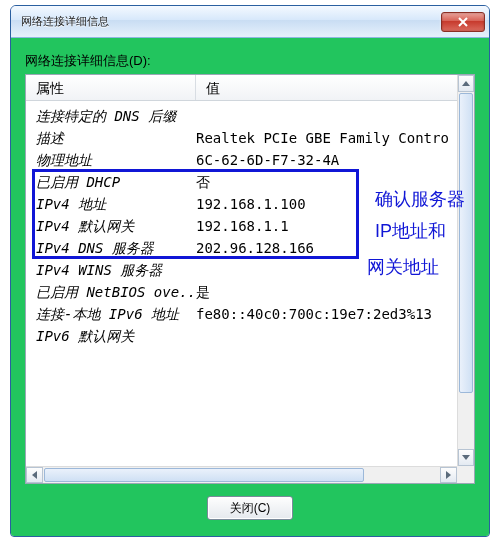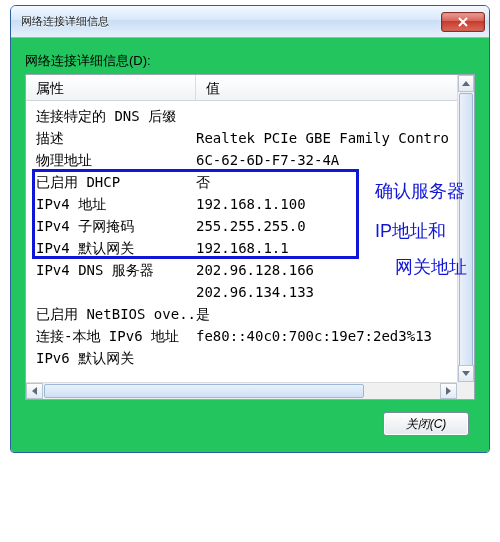--- a/index.html
+++ b/index.html
@@ -64,21 +64,21 @@
     color: #000;
   }
 
   .listwrap {
     position: relative;
   }
 
   .listview {
     background: #fff;
     border: 1px solid #9aa7b5;
-    height: 326px;
+    height: 410px;
     position: relative;
     overflow: hidden;
   }
 
   .columns {
     display: flex;
     height: 26px;
     background: linear-gradient(to bottom, #ffffff, #f1f3f6);
     border-bottom: 1px solid #d0d6dc;
   }
@@ -93,21 +93,21 @@
 
   .rows {
     font-family: "SimSun", "MS Gothic", monospace;
     font-size: 14px;
     color: #000;
     padding: 4px 0 0 0;
     line-height: 22px;
     position: relative;
   }
   .row { display:flex; white-space: nowrap; }
-  .row .p { width: 170px; padding-left: 10px; overflow:hidden; text-overflow: clip; }
+  .row .p { width: 170px; padding-left: 10px; overflow:hidden; text-overflow: clip; font-style: italic; }
   .row .v { flex: 1; overflow:hidden; text-overflow: clip; }
 
   .highlight-box {
     position: absolute;
     border: 3px solid #1016d6;
     pointer-events: none;
   }
 
   .annotation {
     position: absolute;
@@ -155,23 +155,22 @@
     border:1px solid #9cb8d9; border-radius:2px;
   }
   .corner {
     position:absolute; right:0; bottom:0; width:17px; height:17px;
     background:#f0f0f0;
   }
 
   .arrow { width:0;height:0; }
 
   .footer {
-    display:flex; justify-content:flex-end;
+    display:flex; justify-content:center;
     padding: 12px 6px 6px 6px;
-    font-style: italic;
   }
   .btn-close {
     min-width: 86px;
     height: 24px;
     padding: 0 12px;
     background: linear-gradient(to bottom,#fefefe,#e5e9ee);
     border: 1px solid #7a8a9a;
     border-radius: 3px;
     font-size: 12px;
     color:#000;
@@ -221,36 +220,29 @@
             </div>
             <div class="row">
               <div class="p">已启用 DHCP</div>
               <div class="v">否</div>
             </div>
             <div class="row">
               <div class="p">IPv4 地址</div>
               <div class="v">192.168.1.100</div>
             </div>
             <div class="row">
-              <div class="p">IPv4 子网掩码</div>
-              <div class="v">255.255.255.0</div>
-            </div>
-            <div class="row">
               <div class="p">IPv4 默认网关</div>
               <div class="v">192.168.1.1</div>
             </div>
             <div class="row">
               <div class="p">IPv4 DNS 服务器</div>
               <div class="v">202.96.128.166</div>
             </div>
             <div class="row">
-              <div class="p"></div>
-              <div class="v">202.96.134.133</div>
-            </div>
-            <div class="row">
+              <div class="p">IPv4 WINS 服务器</div>
               <div class="v"></div>
             </div>
             <div class="row">
               <div class="p">已启用 NetBIOS ove...</div>
               <div class="v">是</div>
             </div>
             <div class="row">
               <div class="p">连接-本地 IPv6 地址</div>
               <div class="v">fe80::40c0:700c:19e7:2ed3%13</div>
             </div>
@@ -278,23 +270,23 @@
             <div class="arrow" style="border-top:4px solid transparent;border-bottom:4px solid transparent;border-right:5px solid #5b6b7c"></div>
           </div>
           <div class="thumb" style="left:18px;width:320px"></div>
           <div class="btn" style="right:0">
             <div class="arrow" style="border-top:4px solid transparent;border-bottom:4px solid transparent;border-left:5px solid #5b6b7c"></div>
           </div>
         </div>
         <div class="corner"></div>
       </div>
 
-      <div class="annotation" style="top:104px; left:350px;">确认服务器</div>
+      <div class="annotation" style="top:112px; left:350px;">确认服务器</div>
       <div class="annotation" style="top:144px; left:350px;">IP地址和</div>
-      <div class="annotation" style="top:180px; left:370px;text-align:center;">网关地址</div>
+      <div class="annotation" style="top:180px; left:342px;text-align:center;">网关地址</div>
     </div>
 
     <div class="footer">
       <div class="btn-close">关闭(C)</div>
     </div>
 
   </div>
 </div>
 
 </body></html>

